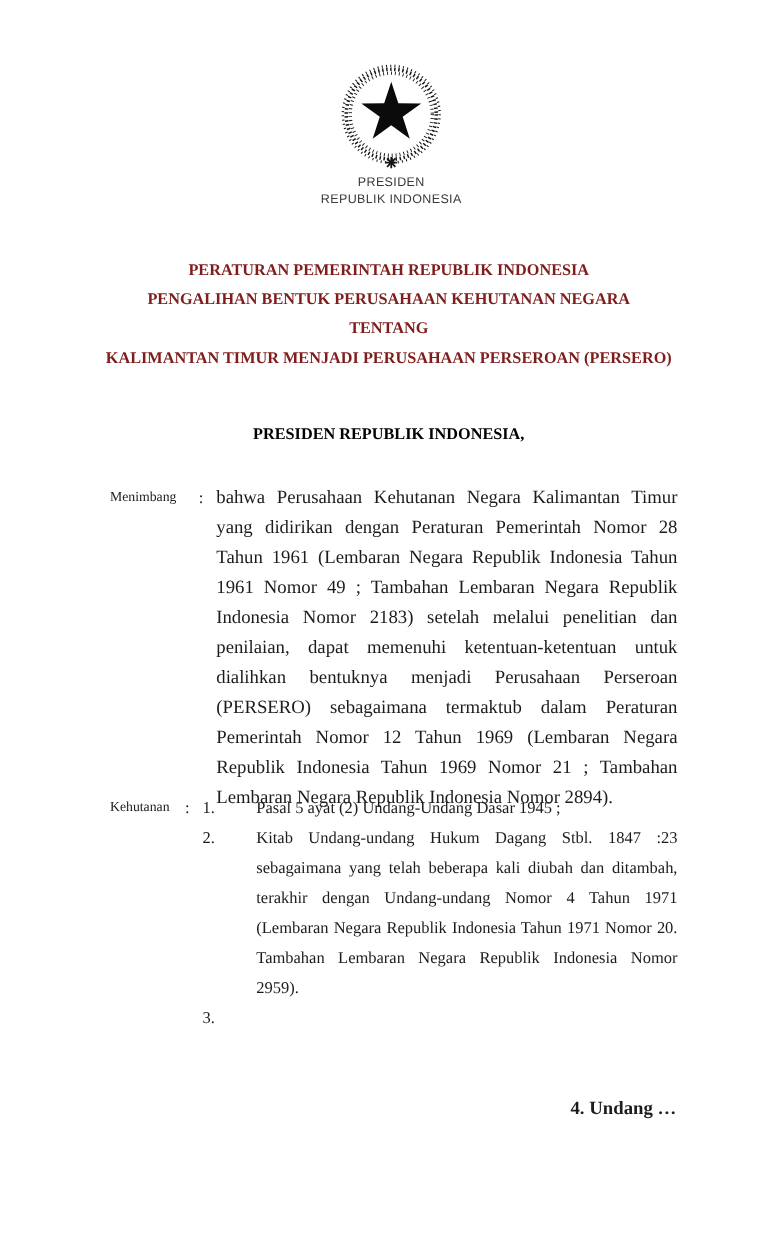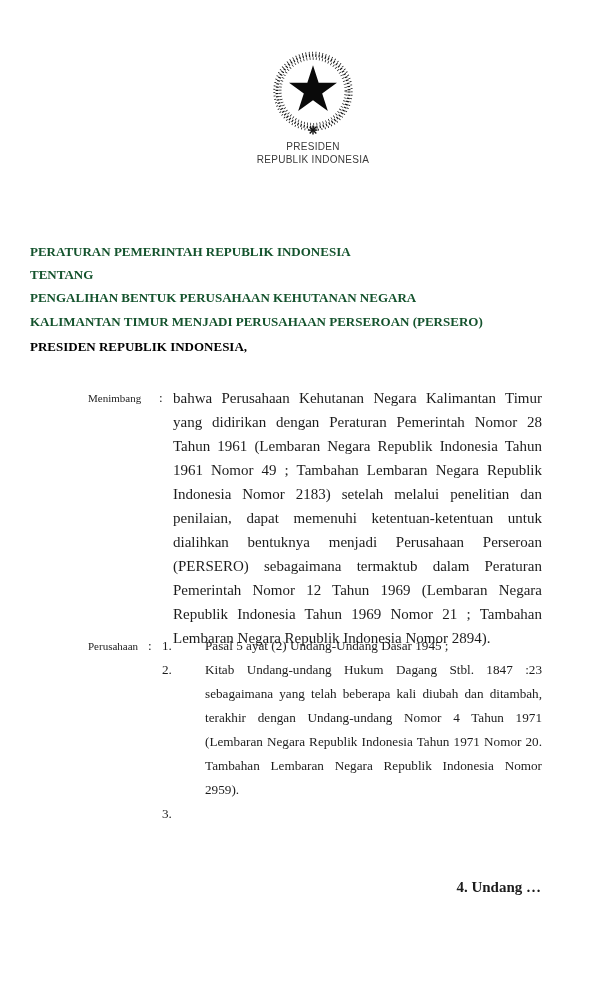--- a/index.html
+++ b/index.html
@@ -37,32 +37,32 @@
     letter-spacing: 0.3px;
     color: #3a3a3a;
   }
 
   
   .title-block {
     position: absolute;
     left: 30px;
     top: 204px;
     width: 562px;
+    text-align: center;
     font-weight: bold;
     font-size: 13px;
     line-height: 23.2px;
-    color: #14532d;
-    margin-top: 36px;
+    color: #7f1d1d;
   }
   .salutation {
     position: absolute;
     left: 30px;
     top: 339px;
     width: 562px;
-    text-align: left;
+    text-align: center;
     font-weight: bold;
     font-size: 13px;
     color: #000000;
   }
 
   
   .sec-label {
     position: absolute;
     left: 88px;
     font-size: 11px;
@@ -137,32 +137,32 @@
     </g>
   </svg>
 
   <div class="letterhead-caption">
     <div>PRESIDEN</div>
     <div>REPUBLIK INDONESIA</div>
   </div>
 
   <div class="title-block">
     <div>PERATURAN PEMERINTAH REPUBLIK INDONESIA</div>
+    <div>PENGALIHAN BENTUK PERUSAHAAN KEHUTANAN NEGARA</div>
     <div>TENTANG</div>
-    <div>PENGALIHAN BENTUK PERUSAHAAN KEHUTANAN NEGARA</div>
     <div>KALIMANTAN TIMUR MENJADI PERUSAHAAN PERSEROAN (PERSERO)</div>
   </div>
 
   <div class="salutation">PRESIDEN REPUBLIK INDONESIA,</div>
 
   <div class="sec-label menimbang-label">Menimbang</div>
   <div class="sec-colon menimbang-colon">:</div>
   <div class="menimbang-body">bahwa Perusahaan Kehutanan Negara Kalimantan Timur yang didirikan dengan Peraturan Pemerintah Nomor 28 Tahun 1961 (Lembaran Negara Republik Indonesia Tahun 1961 Nomor 49 ; Tambahan Lembaran Negara Republik Indonesia Nomor 2183) setelah melalui penelitian dan penilaian, dapat memenuhi ketentuan-ketentuan untuk dialihkan bentuknya menjadi Perusahaan Perseroan (PERSERO) sebagaimana termaktub dalam Peraturan Pemerintah Nomor 12 Tahun 1969 (Lembaran Negara Republik Indonesia Tahun 1969 Nomor 21 ; Tambahan Lembaran Negara Republik Indonesia Nomor 2894).</div>
 
-  <div class="sec-label mengingat-label">Perusahaan</div>
+  <div class="sec-label mengingat-label">Kehutanan</div>
   <div class="sec-colon mengingat-colon">:</div>
   <ol class="mengingat-list">
     <li>
       <span class="item-number">1.</span>
       <span class="item-text">Pasal 5 ayat (2) Undang-Undang Dasar 1945 ;</span>
     </li>
     <li>
       <span class="item-number">2.</span>
       <span class="item-text">Kitab Undang-undang Hukum Dagang Stbl. 1847 :23 sebagaimana yang telah beberapa kali diubah dan ditambah, terakhir dengan Undang-undang Nomor 4 Tahun 1971 (Lembaran Negara Republik Indonesia Tahun 1971 Nomor 20. Tambahan Lembaran Negara Republik Indonesia Nomor 2959).</span>
     </li>

